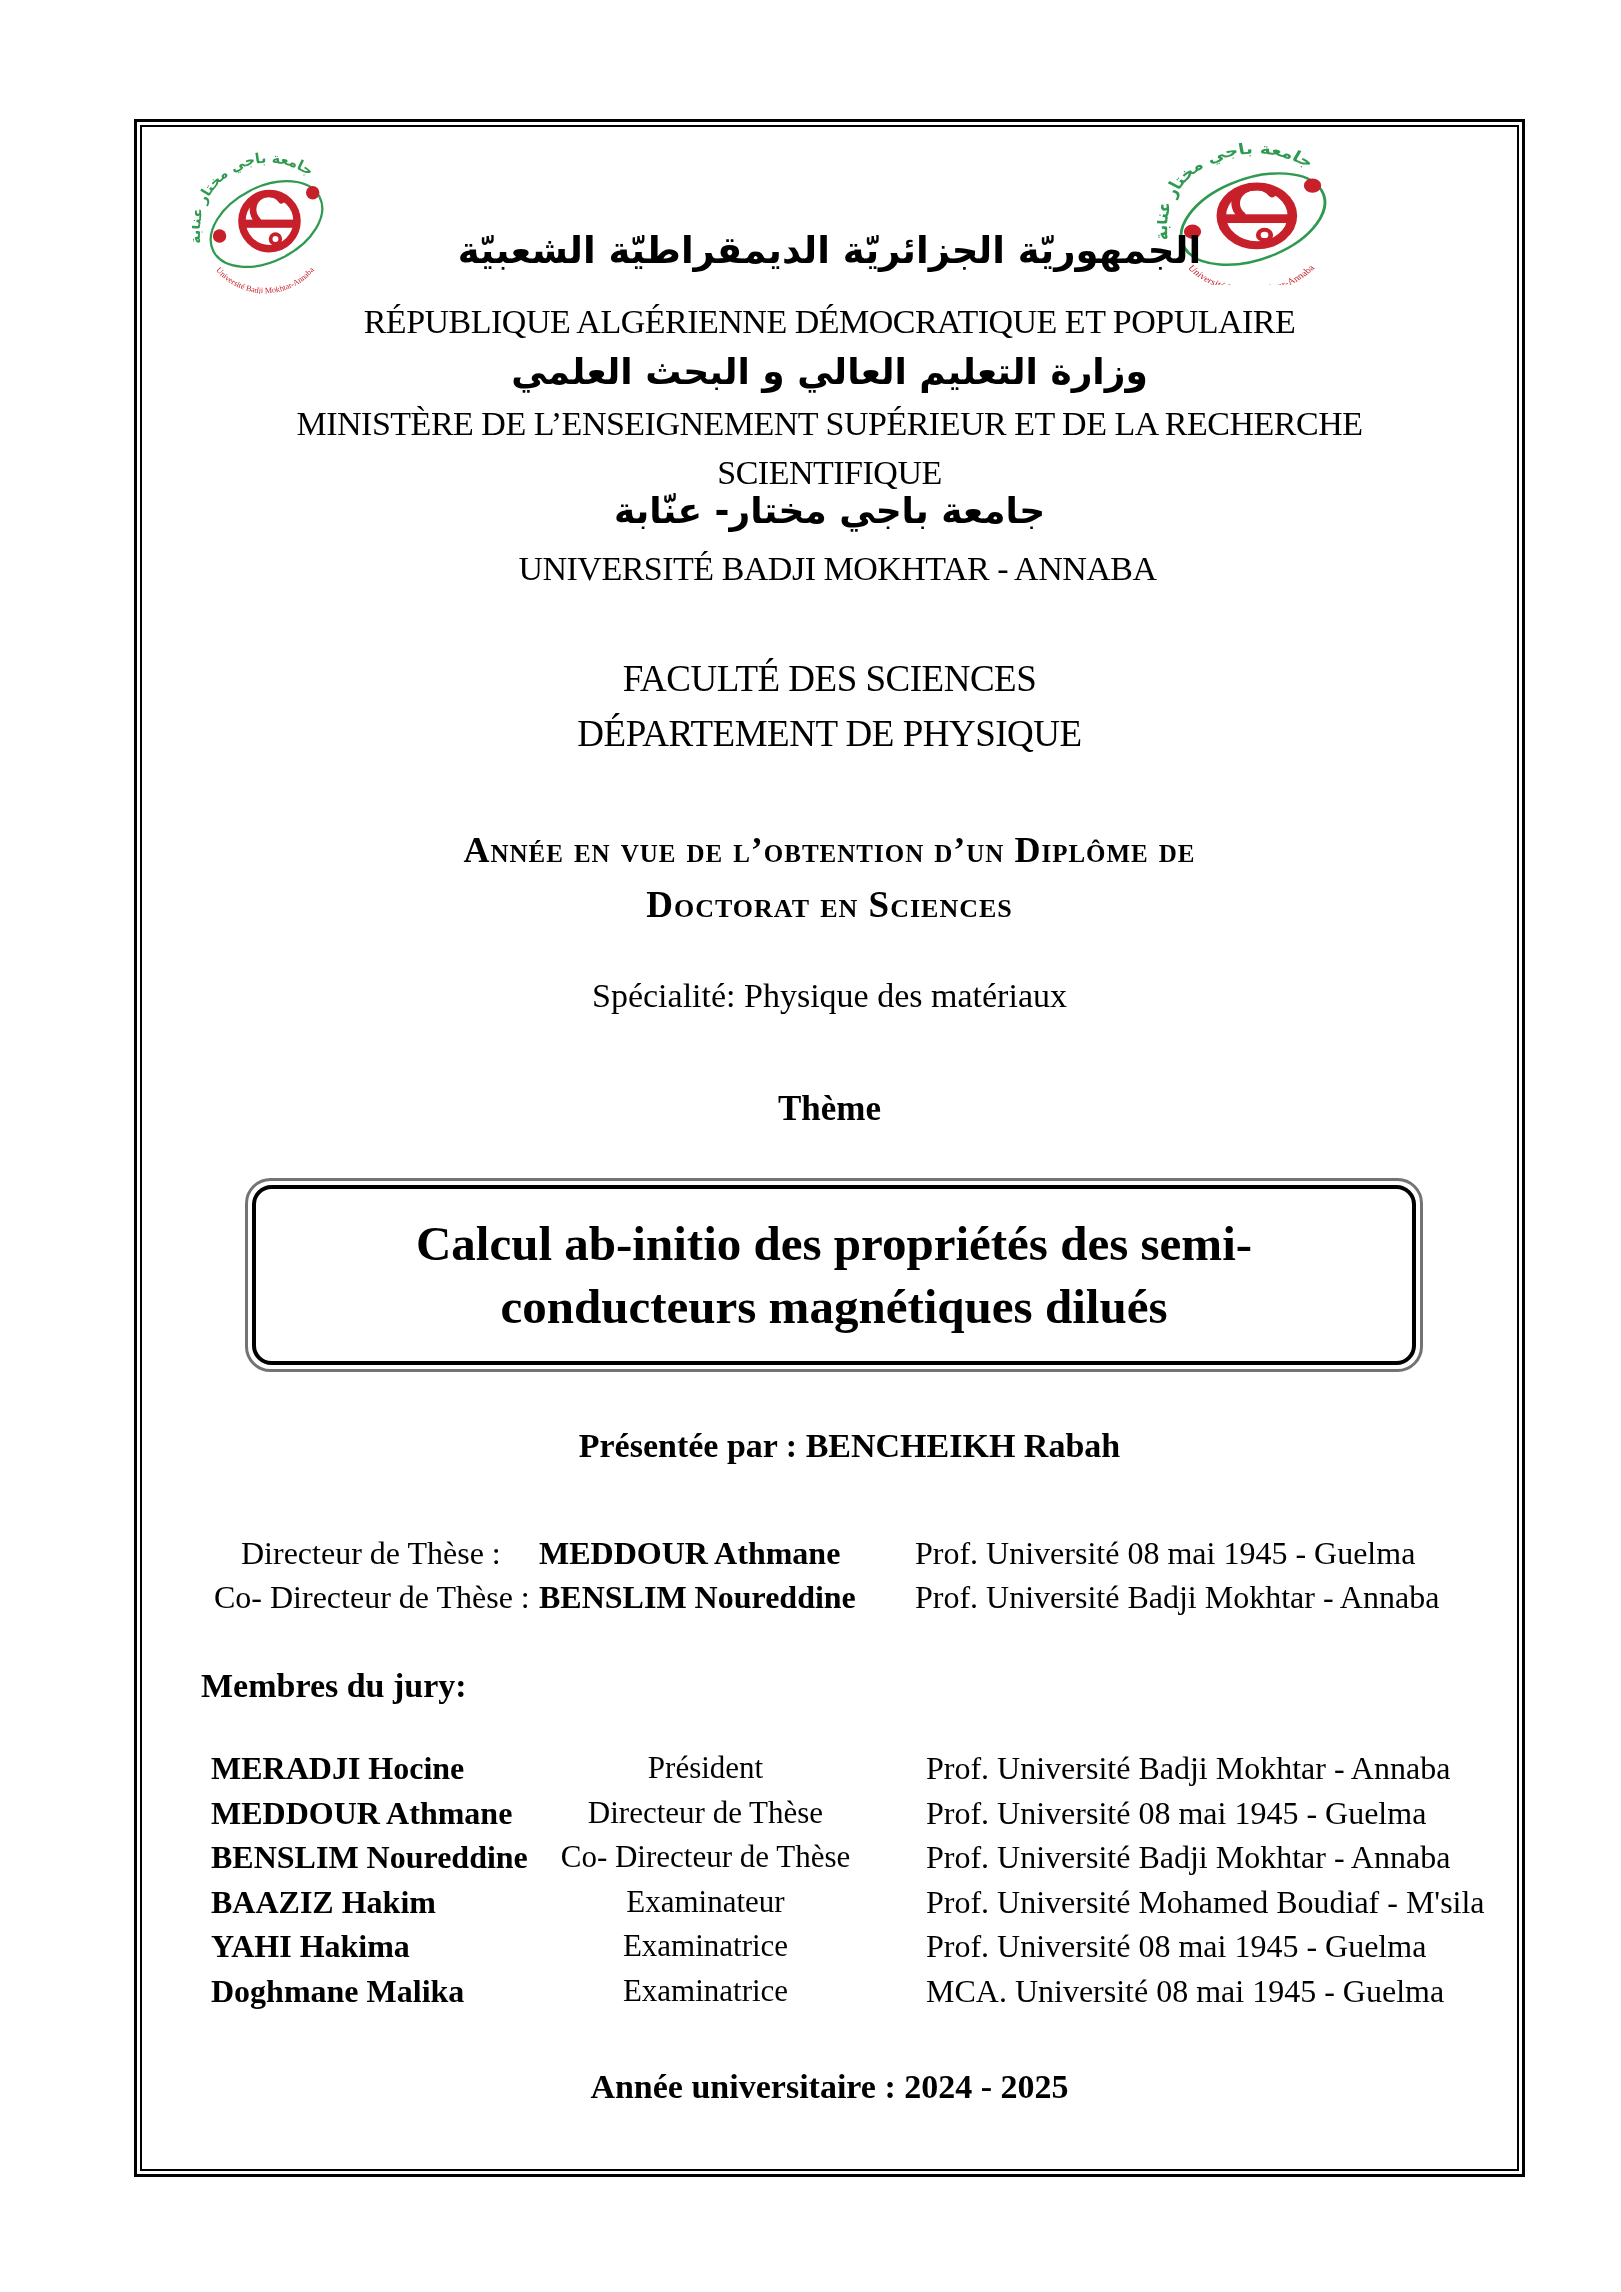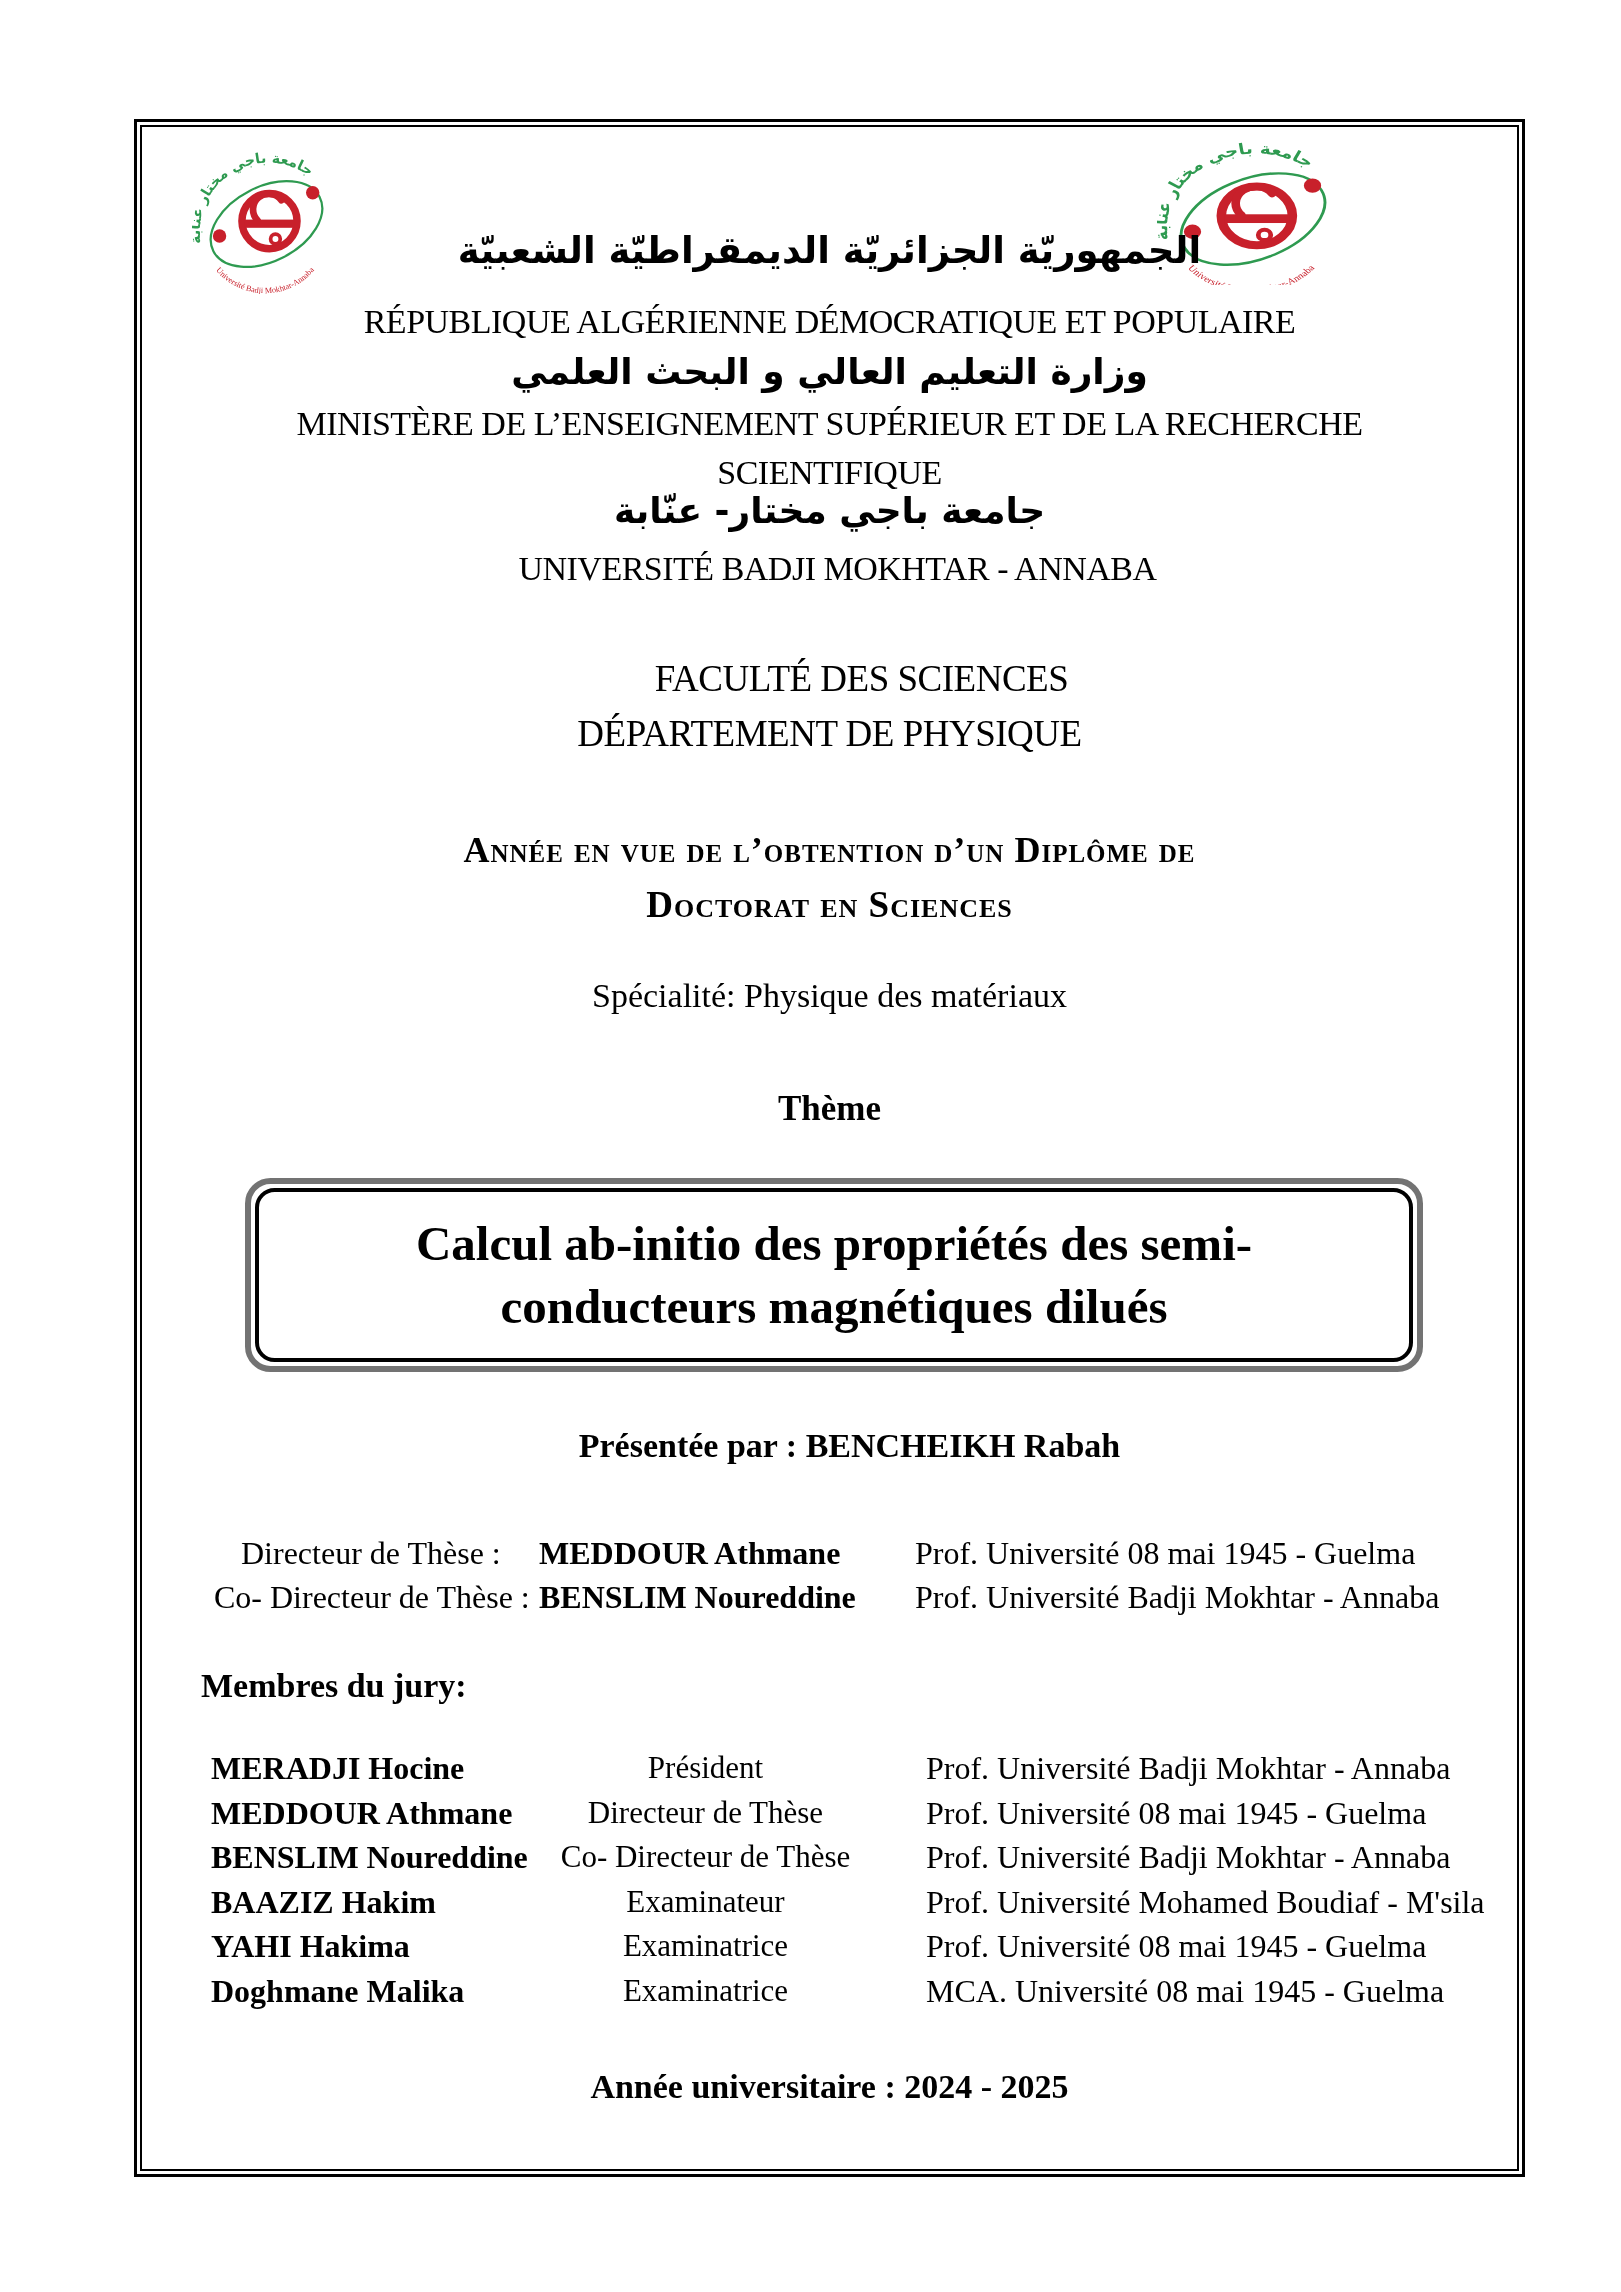--- a/index.html
+++ b/index.html
@@ -16,31 +16,31 @@
   .caps{font-family:"Liberation Serif",serif;letter-spacing:-0.5px;}
 
   .l-ar1{top:229px;font-size:37px;}
   .l-fr1{top:303px;font-size:34px;}
   .l-ar2{top:351px;font-size:36px;}
   .l-fr2{top:405px;font-size:34px;}
   .l-fr3{top:454px;font-size:34px;}
   .l-ar3{top:490px;font-size:36px;}
   .l-fr4{top:550px;font-size:34px;margin-left:8px;}
 
-  .l-fac{top:657px;font-size:37px;margin-left:32px;}
+  .l-fac{top:657px;font-size:37px;}
   .l-dep{top:712px;font-size:37px;}
 
   .l-these{top:829px;font-size:36px;font-variant:small-caps;font-weight:700;letter-spacing:1px;}
   .l-doct{top:883px;font-size:37px;font-variant:small-caps;font-weight:700;letter-spacing:1px;}
 
   .l-spec{top:977px;font-size:34px;font-weight:400;}
   .l-theme{top:1089px;font-size:35px;font-weight:700;}
 
   
-  .title-box{position:absolute;left:245px;top:1178px;width:1178px;height:194px;border:6px solid #737373;border-radius:25.5px;box-sizing:border-box;padding:3.9px;}
+  .title-box{position:absolute;left:245px;top:1178px;width:1178px;height:194px;border:3px solid #737373;border-radius:25.5px;box-sizing:border-box;padding:3.9px;}
   .title-box-inner{width:100%;height:100%;border:4.9px solid #000;border-radius:19.6px;box-sizing:border-box;display:flex;flex-direction:column;align-items:center;justify-content:center;}
   .title-line{font-size:49px;font-weight:700;line-height:63px;text-align:center;white-space:nowrap;}
 
   .l-pres{top:1427px;font-size:34px;font-weight:700;margin-left:20px;}
 
   
   .sup-row{position:absolute;left:0;width:1621px;height:43px;font-size:32px;}
   .sup-row .lbl{position:absolute;white-space:nowrap;}
   .sup-row .nam{position:absolute;left:539px;font-weight:700;white-space:nowrap;}
   .sup-row .aff{position:absolute;left:915px;white-space:nowrap;}

